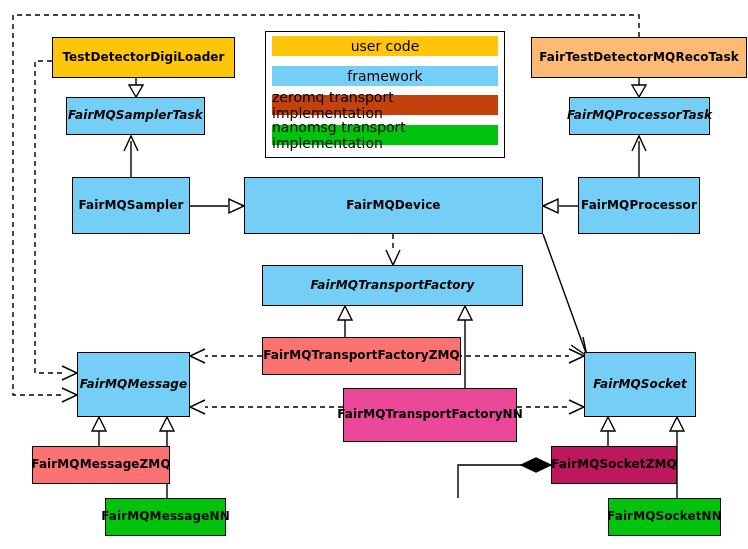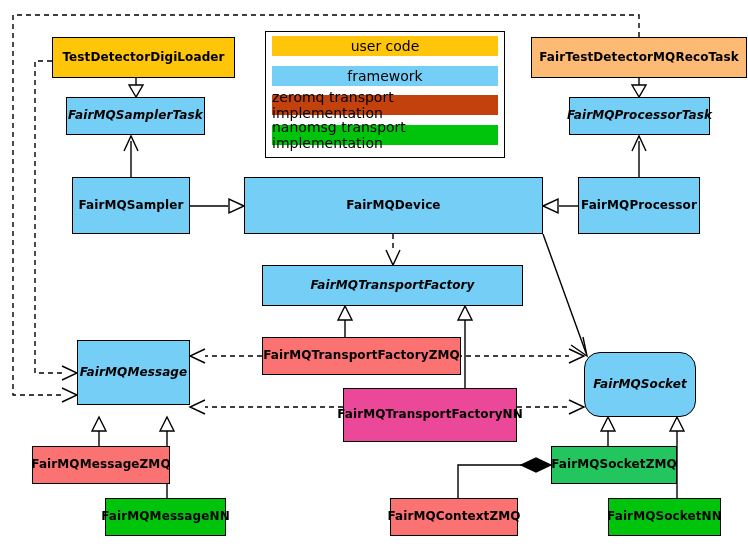--- a/index.html
+++ b/index.html
@@ -177,26 +177,25 @@
   <div class="node" style="left: 52px; top: 37px; width: 183px; height: 41px; background: rgb(255, 197, 8);">TestDetectorDigiLoader</div>
   <div class="node" style="left: 531px; top: 37px; width: 216px; height: 41px; background: #fdba74;">FairTestDetectorMQRecoTask</div>
   <div class="node abstract" style="left: 66px; top: 97px; width: 139px; height: 38px; background: rgb(116, 206, 245); font-style: italic;">FairMQSamplerTask</div>
   <div class="node abstract" style="left: 569px; top: 97px; width: 141px; height: 38px; background: rgb(116, 206, 245); font-style: italic;">FairMQProcessorTask</div>
   <div class="node" style="left: 72px; top: 177px; width: 118px; height: 57px; background: rgb(116, 206, 245);">FairMQSampler</div>
   <div class="node" style="left: 244px; top: 177px; width: 299px; height: 57px; background: rgb(116, 206, 245);">FairMQDevice</div>
   <div class="node" style="left: 578px; top: 177px; width: 122px; height: 57px; background: rgb(116, 206, 245);">FairMQProcessor</div>
   <div class="node abstract" style="left: 262px; top: 265px; width: 261px; height: 41px; background: rgb(116, 206, 245); font-style: italic;">FairMQTransportFactory</div>
   <div class="node" style="left: 262px; top: 337px; width: 199px; height: 38px; background: rgb(250, 114, 114);">FairMQTransportFactoryZMQ</div>
   <div class="node" style="left: 343px; top: 388px; width: 174px; height: 54px; background: #ec4899;">FairMQTransportFactoryNN</div>
-  <div class="node abstract" style="left: 77px; top: 340px; width: 113px; height: 65px; background: rgb(116, 206, 245); font-style: italic;">FairMQMessage</div>
-  <div class="node abstract" style="left: 584px; top: 352px; width: 112px; height: 65px; background: rgb(116, 206, 245); font-style: italic; border-radius: 16px;">FairMQSocket</div>
+  <div class="node abstract" style="left: 77px; top: 352px; width: 113px; height: 65px; background: rgb(116, 206, 245); font-style: italic;">FairMQMessage</div>
+  <div class="node abstract" style="left: 584px; top: 352px; width: 112px; height: 65px; background: rgb(116, 206, 245); font-style: italic;">FairMQSocket</div>
   <div class="node" style="left: 32px; top: 446px; width: 138px; height: 38px; background: rgb(250, 114, 114);">FairMQMessageZMQ</div>
   <div class="node" style="left: 105px; top: 498px; width: 121px; height: 38px; background: rgb(0, 196, 11);">FairMQMessageNN</div>
-  <div class="node" style="left: 551px; top: 446px; width: 126px; height: 38px; background: #22c55e;">FairMQSocketZMQ</div>
-  <div class="node" style="left: 390px; top: 498px; width: 128px; height: 38px; background: rgb(250, 114, 114);">FairMQContextZMQ</div>
+  <div class="node" style="left: 551px; top: 446px; width: 126px; height: 38px; background: #be185d;">FairMQSocketZMQ</div>
   <div class="node" style="left: 608px; top: 498px; width: 113px; height: 38px; background: rgb(0, 196, 11);">FairMQSocketNN</div>
 
   <div class="legend-box" style="left:265px; top:31px; width:240px; height:127px;"></div>
 
   <div class="legend-row" style="left: 272px; top: 36px; width: 226px; height: 20px; background: rgb(255, 197, 8);">user code</div>
   <div class="legend-row" style="left: 272px; top: 66px; width: 226px; height: 20px; background: rgb(116, 206, 245);">framework</div>
   <div class="legend-row" style="left: 272px; top: 95px; width: 226px; height: 20px; background: #c2410c;">zeromq transport implementation</div>
   <div class="legend-row" style="left: 272px; top: 125px; width: 226px; height: 20px; background: rgb(0, 196, 11);">nanomsg transport implementation</div>
 
 </div>

